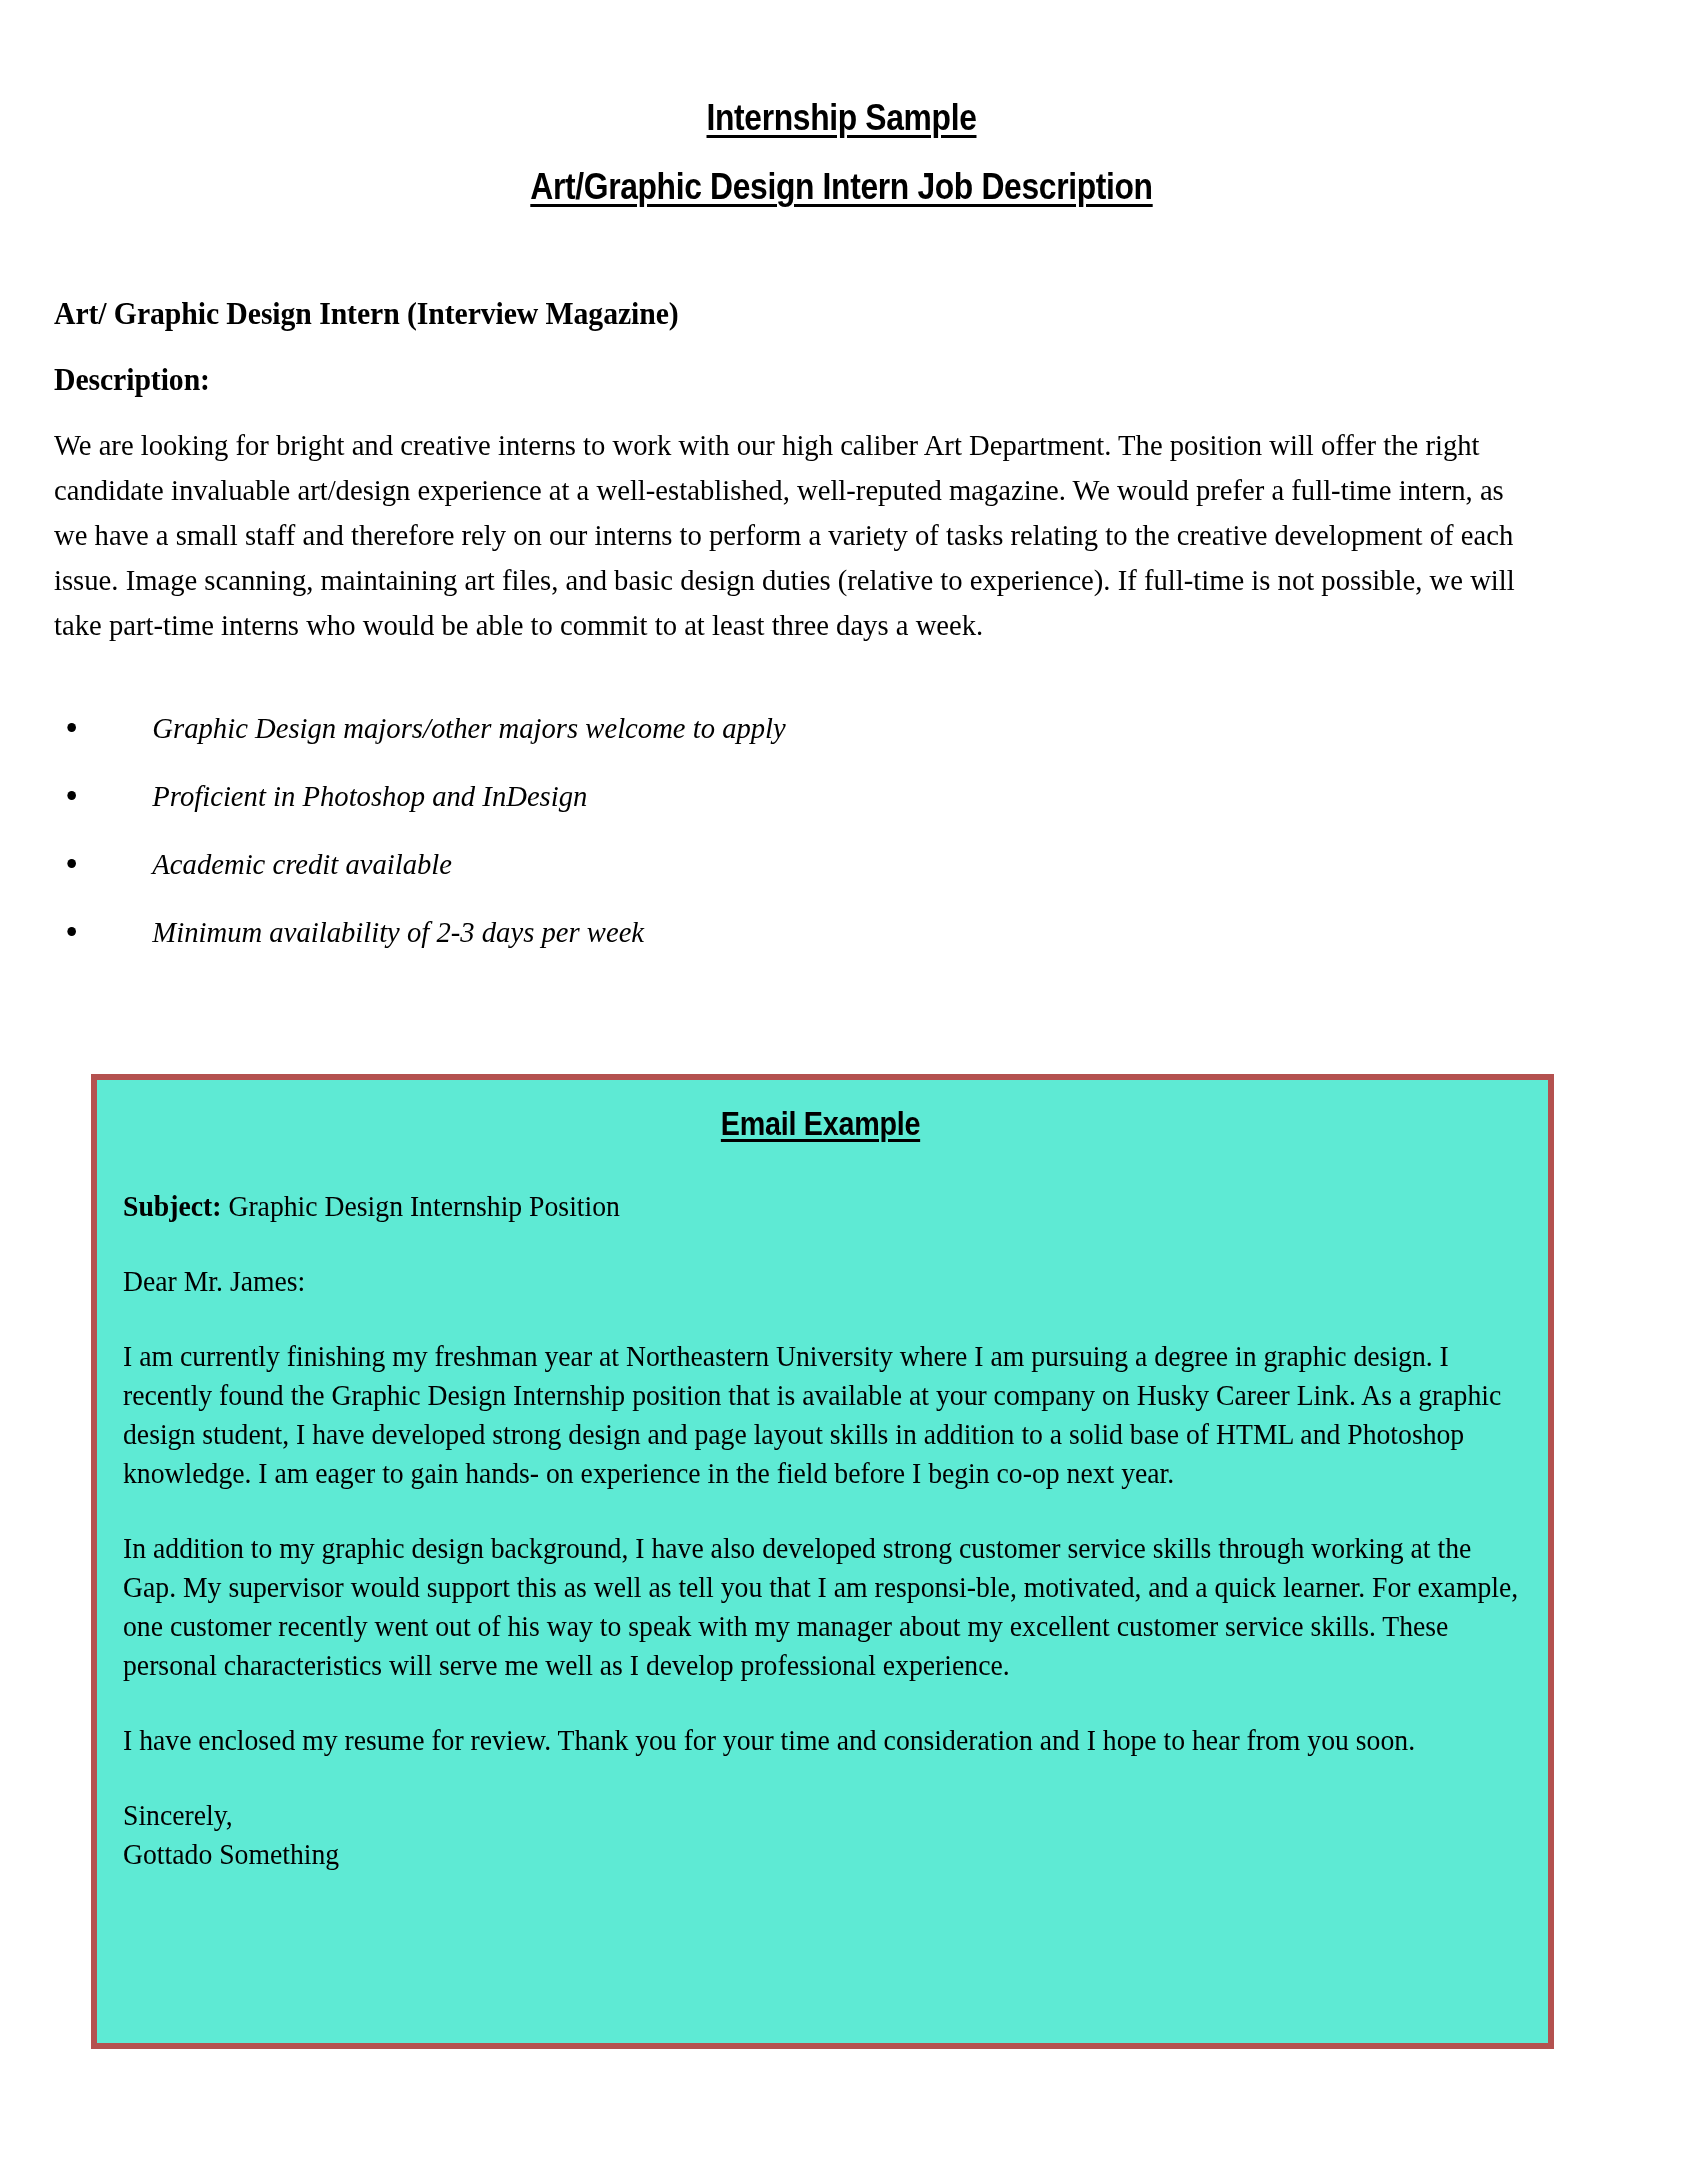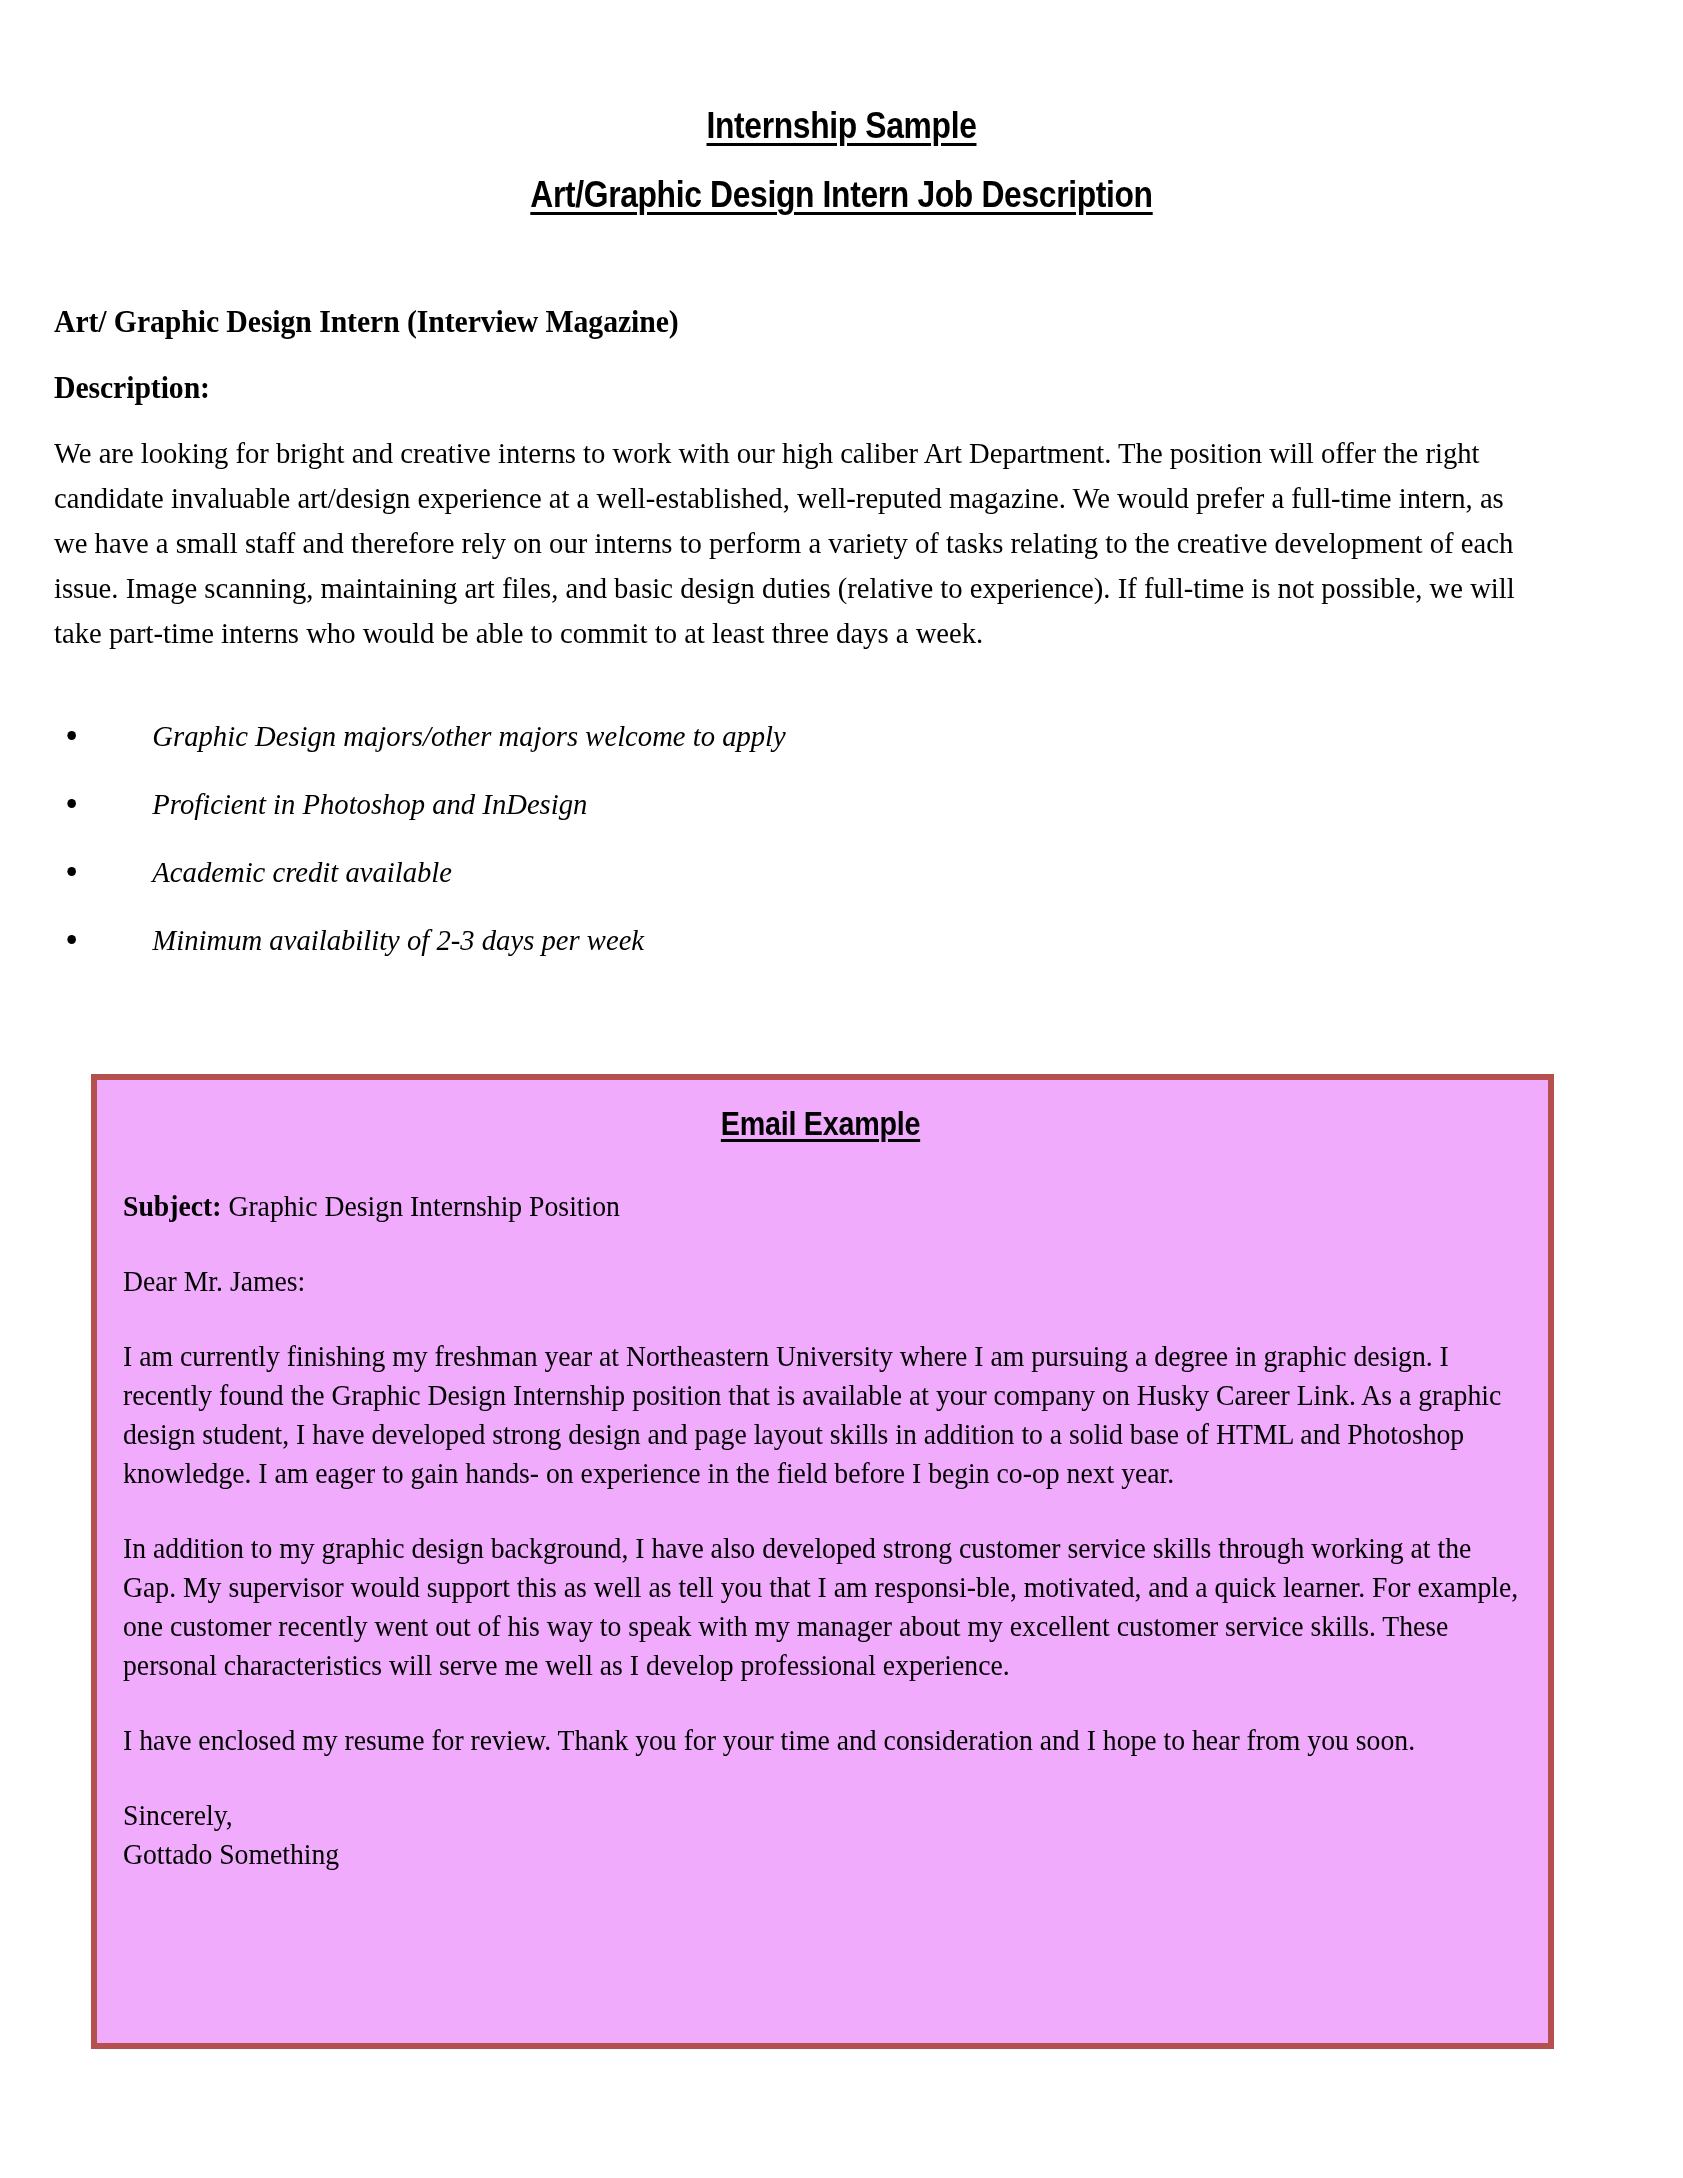--- a/index.html
+++ b/index.html
@@ -14,21 +14,21 @@
     color: #000000;
     overflow: hidden;
   }
 
   .page {
     position: relative;
     width: 1683px;
     height: 1898px;
     background: #ffffff;
     box-sizing: border-box;
-    padding: 12px 54px;
+    padding: 4px 54px;
   }
 
   
   .doc-title {
     font-family: "Liberation Sans", "DejaVu Sans", sans-serif;
     font-weight: 700;
     font-size: 37px;
     line-height: 1.25;
     text-align: center;
     letter-spacing: -0.4px;
@@ -98,21 +98,21 @@
 
   
   .email-box {
     position: absolute;
     left: 91px;
     top: 1074px;
     width: 1463px;
     height: 975px;
     border: 6px solid #b4514f;
     box-sizing: border-box;
-    background: #f0abfc;
+    background: #5eead4;
   }
   .email-inner {
     padding: 19px 30px 0 26px;
   }
   .email-title {
     font-family: "Liberation Sans", "DejaVu Sans", sans-serif;
     font-weight: 700;
     font-size: 33px;
     text-align: center;
     letter-spacing: -0.3px;

